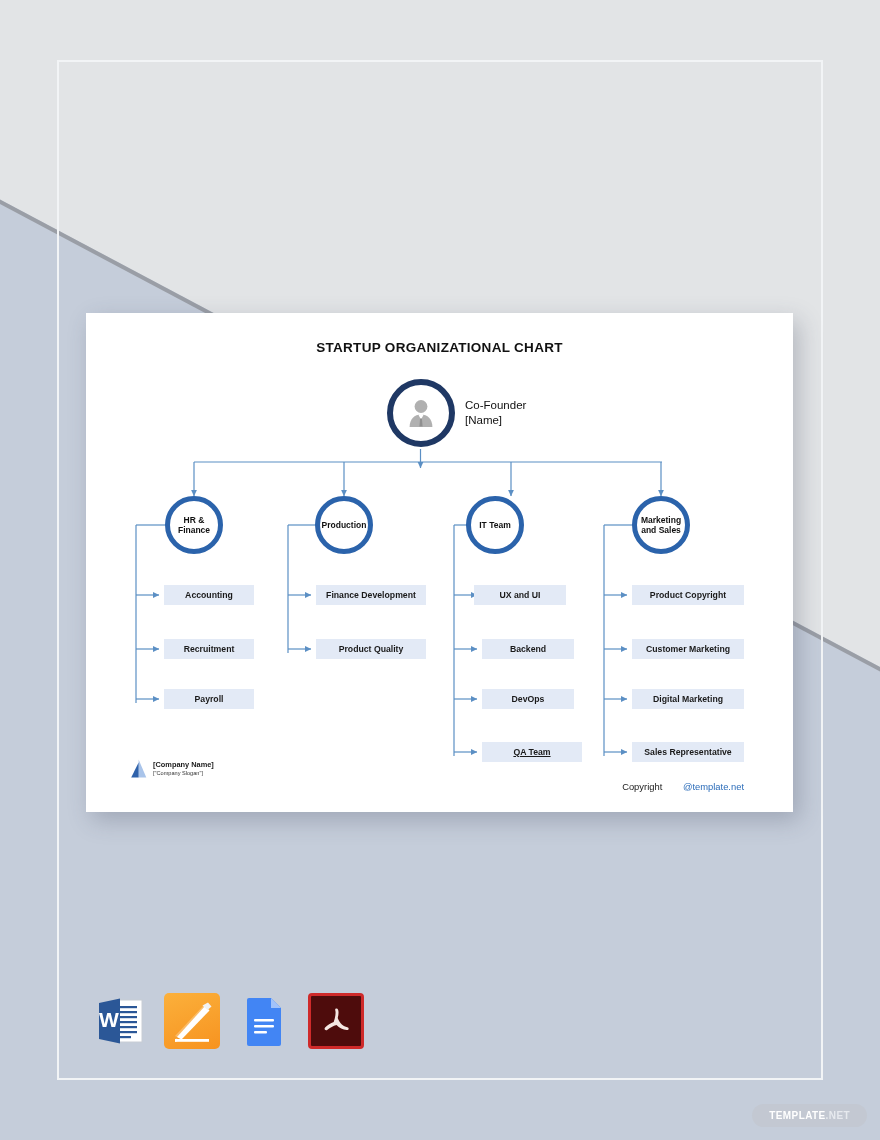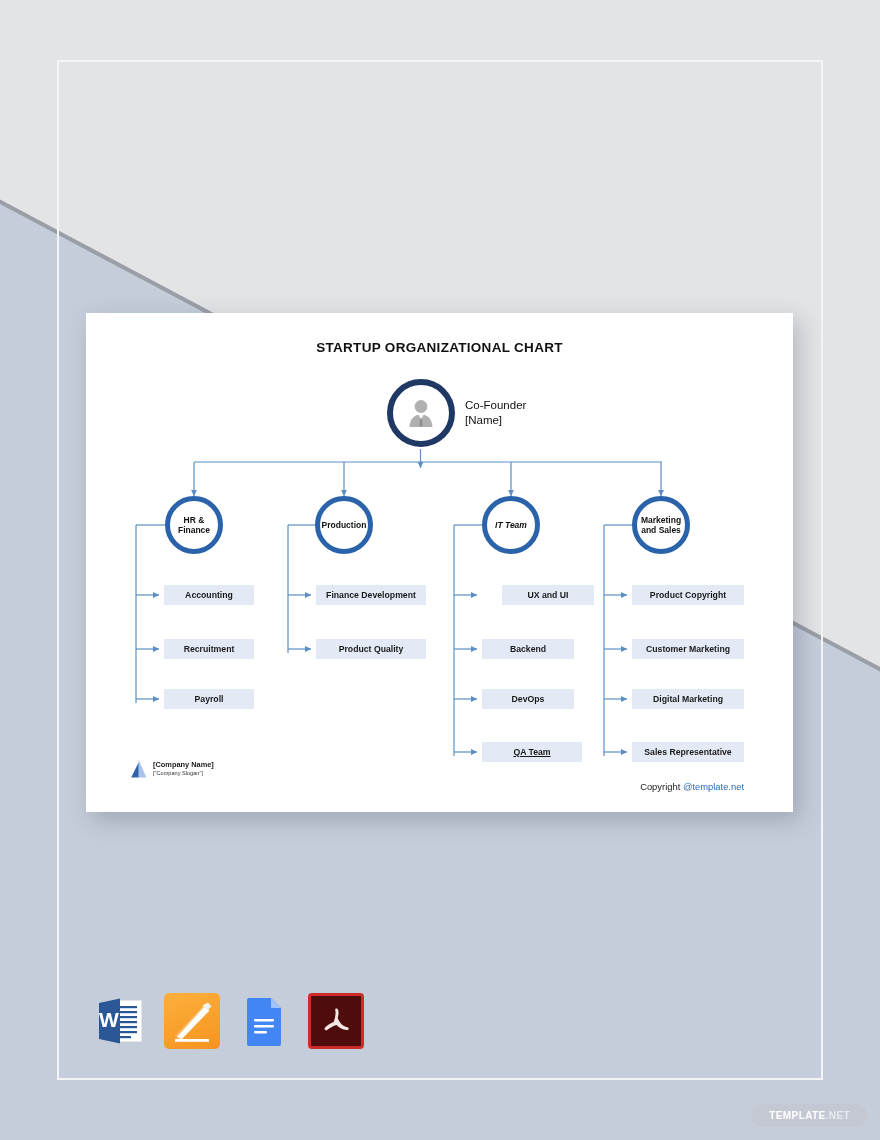--- a/index.html
+++ b/index.html
@@ -167,20 +167,21 @@
   }
   #copyright {
     position: absolute;
     right: 49px;
     top: 468px;
     font-size: 9.4px;
     color: #1a1a1a;
   }
   #copyright .link {
     color: #2b6cb9;
+    margin-left: 18px;
   }
 
   
   #format-icons {
     position: absolute;
     left: 92px;
     top: 993px;
     display: flex;
     gap: 16px;
   }
@@ -292,32 +293,32 @@
         <path d="M16.1 22.6 L17.9 22.6 L18.6 30.6 L15.4 30.6 Z" fill="#8f8f8f"></path>
       </svg>
     </div>
     <div id="root-label">Co-Founder
 [Name]</div>
   </div>
 
   <div class="dept-circle" style="left:79px; top:183px;">HR &amp;
 Finance</div>
   <div class="dept-circle" style="left:229px; top:183px;">Production</div>
-  <div class="dept-circle" style="left:396px; top:183px;font-style:italic;">IT Team</div>
+  <div class="dept-circle" style="left:380px; top:183px;">IT Team</div>
   <div class="dept-circle" style="left:546px; top:183px;">Marketing
 and Sales</div>
 
   <div class="leaf-box" style="left:78px; top:272px; width:90px;">Accounting</div>
   <div class="leaf-box" style="left:78px; top:326px; width:90px;">Recruitment</div>
   <div class="leaf-box" style="left:78px; top:376px; width:90px;">Payroll</div>
 
   <div class="leaf-box" style="left:230px; top:272px; width:110px;">Finance Development</div>
   <div class="leaf-box" style="left:230px; top:326px; width:110px;">Product Quality</div>
 
-  <div class="leaf-box" style="left:416px; top:272px; width:92px;">UX and UI</div>
+  <div class="leaf-box" style="left:388px; top:272px; width:92px;">UX and UI</div>
   <div class="leaf-box" style="left:396px; top:326px; width:92px;">Backend</div>
   <div class="leaf-box" style="left:396px; top:376px; width:92px;">DevOps</div>
   <div class="leaf-box" style="left:396px; top:429px; width:100px;text-decoration:underline;">QA Team</div>
 
   <div class="leaf-box" style="left:546px; top:272px; width:112px;">Product Copyright</div>
   <div class="leaf-box" style="left:546px; top:326px; width:112px;">Customer Marketing</div>
   <div class="leaf-box" style="left:546px; top:376px; width:112px;">Digital Marketing</div>
   <div class="leaf-box" style="left:546px; top:429px; width:112px;">Sales Representative</div>
 
   <div id="footer-logo-wrap">

